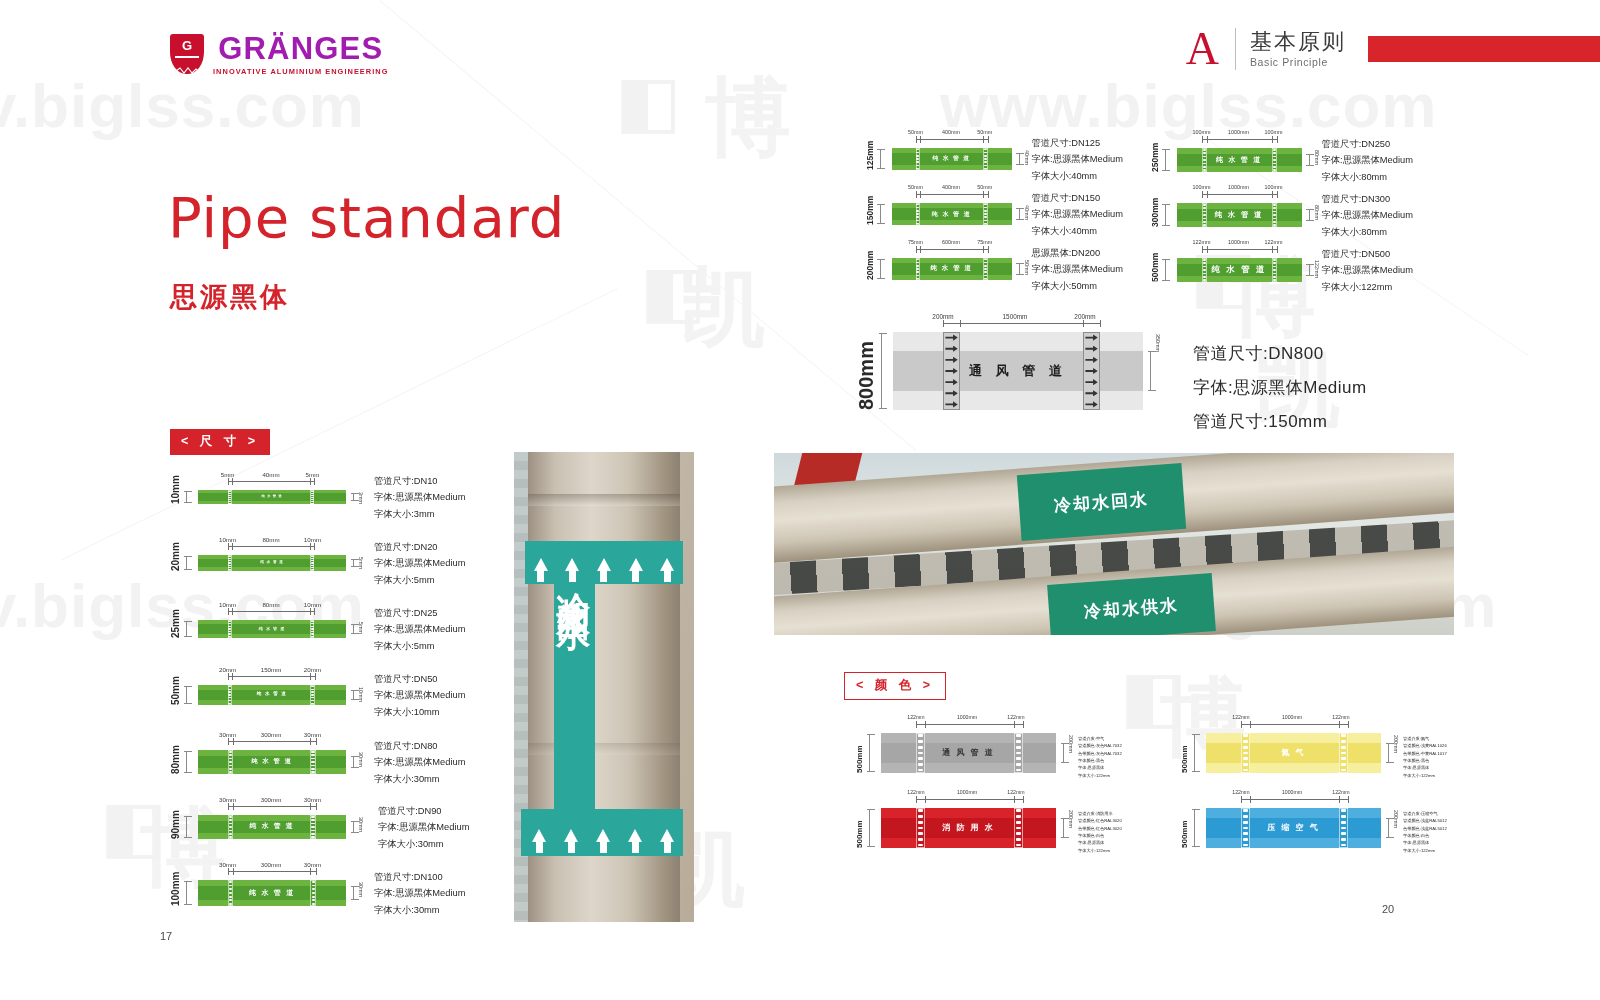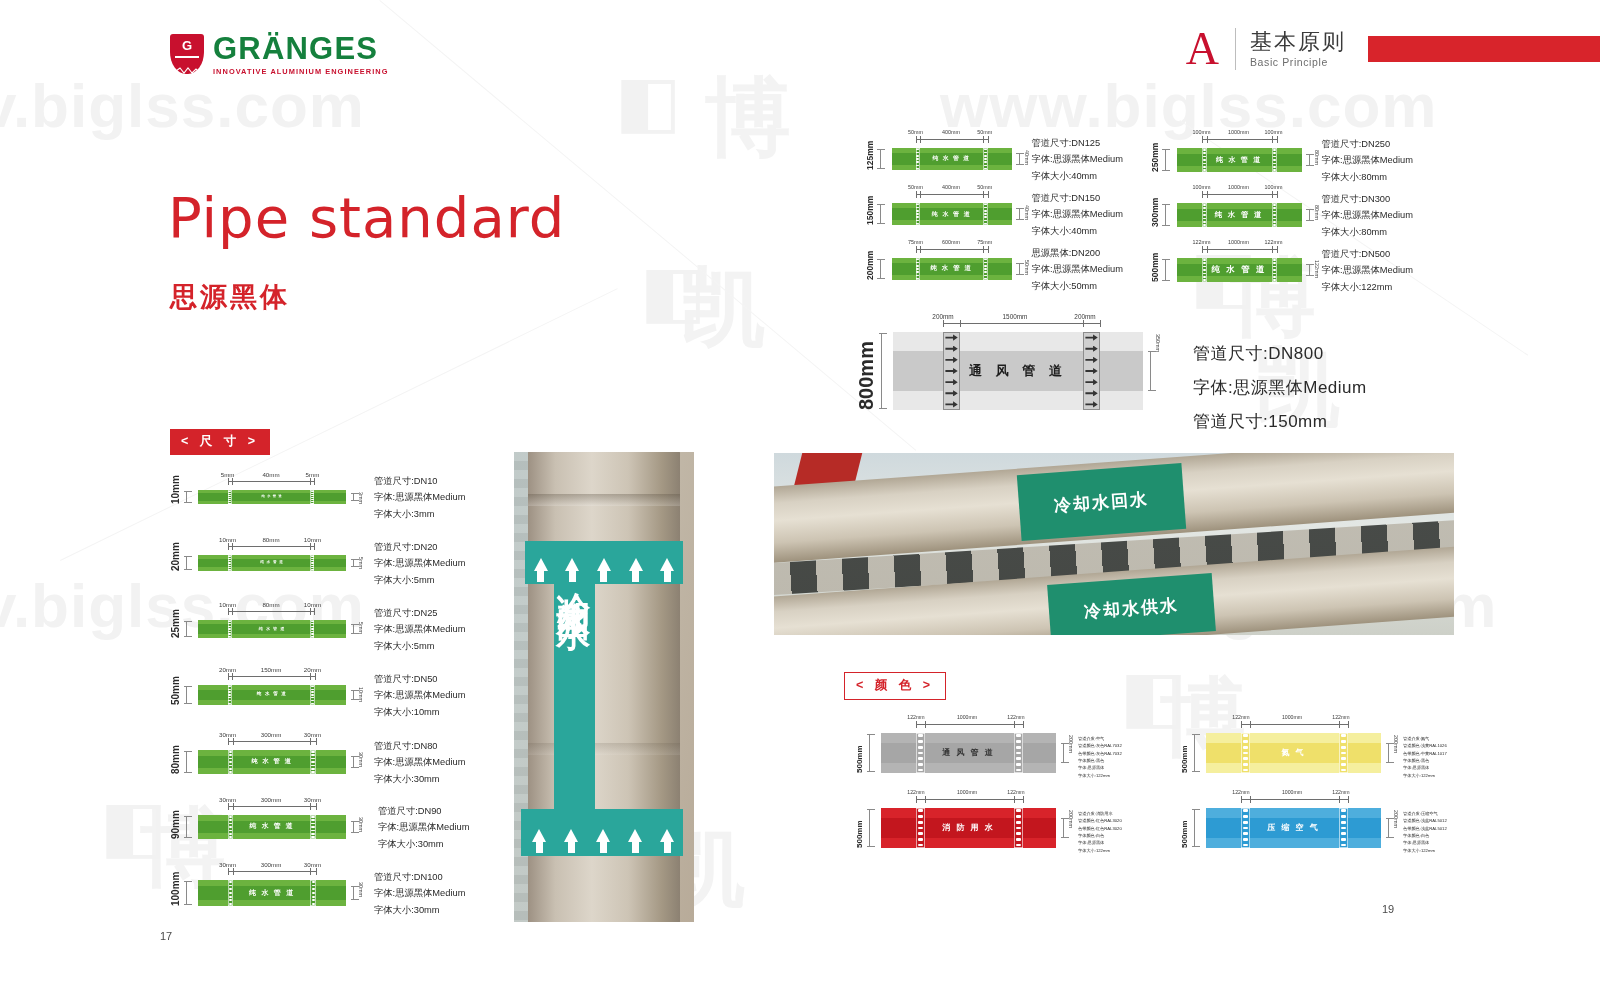--- a/index.html
+++ b/index.html
@@ -24,21 +24,21 @@
   .page-left  { position:absolute; left:0; top:0; width:760px; height:1000px; z-index:2;margin-top:27px;}
   .page-right { position:absolute; left:760px; top:0; width:840px; height:1000px; z-index:2;}
 
   
   .logo-wrap { position:absolute; left:170px; top:33px; display:flex; align-items:center; gap:9px;}
   .shield { width:34px; height:40px; background:#c8102e; border-radius:3px 3px 16px 16px / 3px 3px 22px 22px; position:relative;}
   .shield .g { position:absolute; left:0; right:0; top:4px; text-align:center; color:#fff; font-size:13px; font-weight:bold; }
   .shield .ln { position:absolute; left:5px; right:5px; top:22px; height:1.4px; background:#fff; }
   .shield .wv { position:absolute; left:6px; right:6px; top:26px; height:7px; }
   .logo-txt { line-height:1; }
-  .logo-name { font-size:31px; font-weight:bold; color:#15803d; letter-spacing:1.2px; }
+  .logo-name { font-size:31px; font-weight:bold; color:#a21caf; letter-spacing:1.2px;text-align:center; }
   .logo-tag  { font-size:7.4px; font-weight:bold; color:#c8102e; letter-spacing:1.05px; margin-top:4px;}
 
   
   .hdr { position:absolute; right:0; top:26px; display:flex; align-items:center; }
   .hdr-A { font-size:46px; color:#c8102e; font-weight:normal; line-height:1; padding-right:16px; font-family:"Liberation Serif",serif;}
   .hdr-div { width:1px; height:42px; background:#bdbdbd; }
   .hdr-txt { padding-left:14px; line-height:1.1; }
   .hdr-cn { font-size:22px; color:#3a3a3a; letter-spacing:2px; font-weight:500;}
   .hdr-en { font-size:10.5px; color:#6d6d6d; letter-spacing:.6px; margin-top:3px; }
   .hdr-bar { width:232px; height:26px; background:#d8242b; margin-left:22px; }
@@ -994,16 +994,16 @@
           <div class="spec-txt" style="left: 223px; top: 10px; font-size: 4.2px; line-height: 1.75;">
             <div>管道介质:压缩空气</div>
             <div>管道颜色:浅蓝RAL5012</div>
             <div>色带颜色:浅蓝RAL5012</div>
             <div>字体颜色:白色</div>
             <div>字体:思源黑体</div>
             <div>字体大小:122mm</div>
           </div>
         </div>
       </div>
-    <div class="pagenum" style="left:622px;top:903px;">19</div>
+    <div class="pagenum" style="left:622px;top:903px;">20</div>
   </div>
 
 </div>
 
 </body></html>

